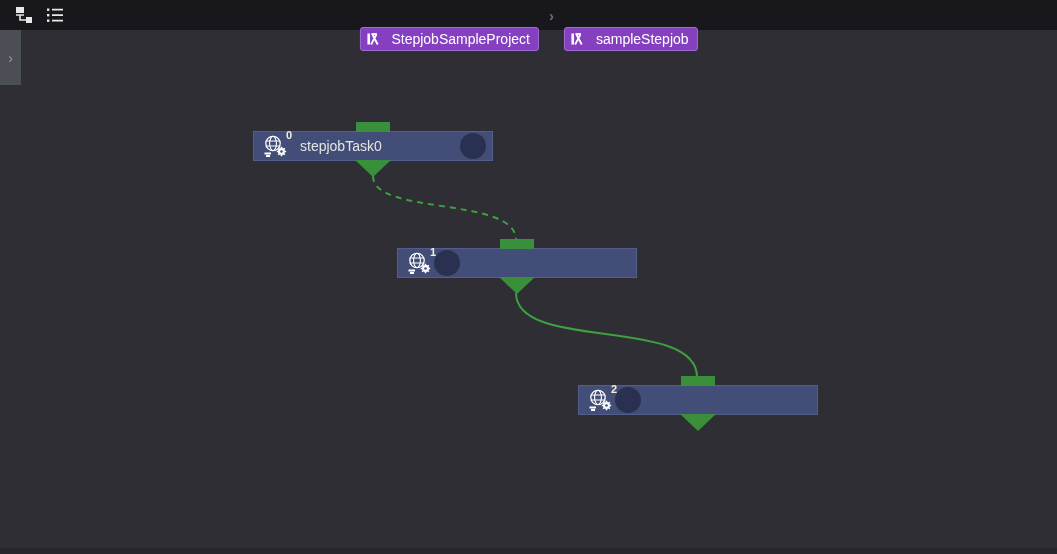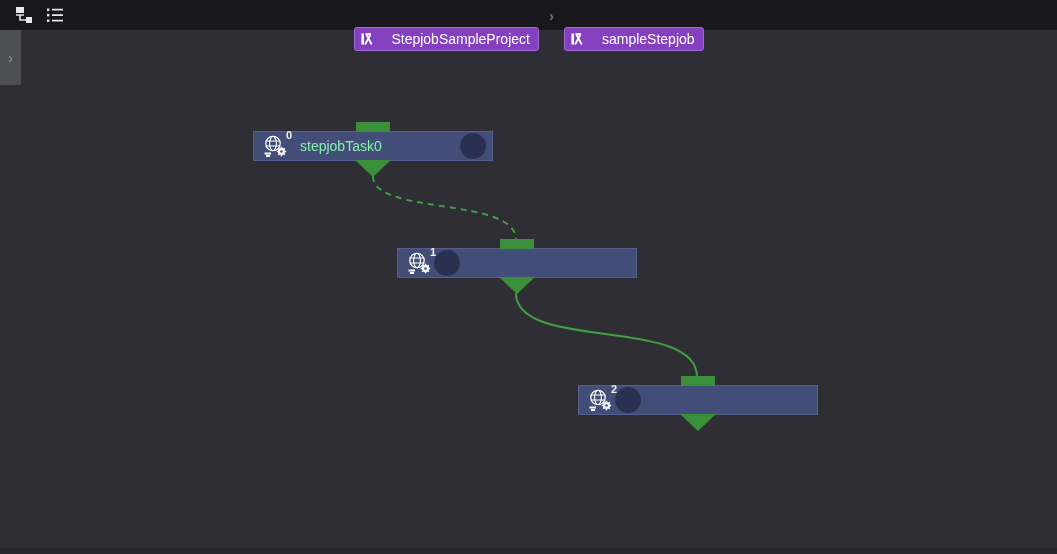--- a/index.html
+++ b/index.html
@@ -13,21 +13,21 @@
     position:absolute; top:0; left:0; width:100%; height:30px;
     background:#17171c; display:flex; align-items:center; z-index:5;
   }
   .tb-icons { display:flex; align-items:center; gap:10px; padding-left:12px; }
   .tb-icon { width:22px; height:22px; display:flex; align-items:center; justify-content:center; cursor:pointer; }
   .breadcrumb {
     position:absolute; left:50%; top:0; transform:translateX(-50%);
     height:30px; display:flex; align-items:center; gap:10px;
   }
   .crumb {
-    display:flex; align-items:center; gap:18px;
+    display:flex; align-items:center; gap:12px;
     background:#8540c0; border:1px solid #a06cd8; border-radius:3px;
     color:#ffffff; font-size:14px; padding:2px 8px 3px 5px; height:24px;
     cursor:pointer; white-space:nowrap;margin-top:48px;
   }
   .crumb-sep { color:#6f7076; font-size:15px; font-weight:bold; }
   
   .canvas { position:absolute; top:30px; left:0; width:1057px; height:524px; background:#2e2e34; }
   .bottom-strip { position:absolute; left:0; bottom:0; width:100%; height:6px; background:#26262b; }
   .collapsed-panel {
     position:absolute; left:0; top:0; width:21px; height:55px; background:#4c4e55;
@@ -42,21 +42,21 @@
     display:flex; align-items:center; cursor:pointer;
   }
   .node-0 { left:253px; top:101px; }
   .node-1 { left:397px; top:218px; }
   .node-2 { left:578px; top:355px; }
   .node-icon { position:relative; width:28px; height:24px; margin-left:8px; flex:0 0 auto; }
   .node-badge {
     position:absolute; top:-4px; right:-2px; font-size:11px; font-weight:bold;
     color:#f2eedd; line-height:11px;
   }
-  .node-label { color:#86efac; font-size:14px; margin-left:10px; flex:1 1 auto; }
+  .node-label { color:#e5e5e5; font-size:14px; margin-left:10px; flex:1 1 auto; }
   .node-circle {
     width:26px; height:26px; border-radius:50%; background:#2a3150;
     margin-right:6px; flex:0 0 auto;
   }
   .port-top {
     position:absolute; top:-10px; left:50%; margin-left:-17px;
     width:34px; height:10px; background:#3a8f3a; cursor:crosshair;
   }
   .port-bottom {
     position:absolute; bottom:-17px; left:50%; margin-left:-18px;

